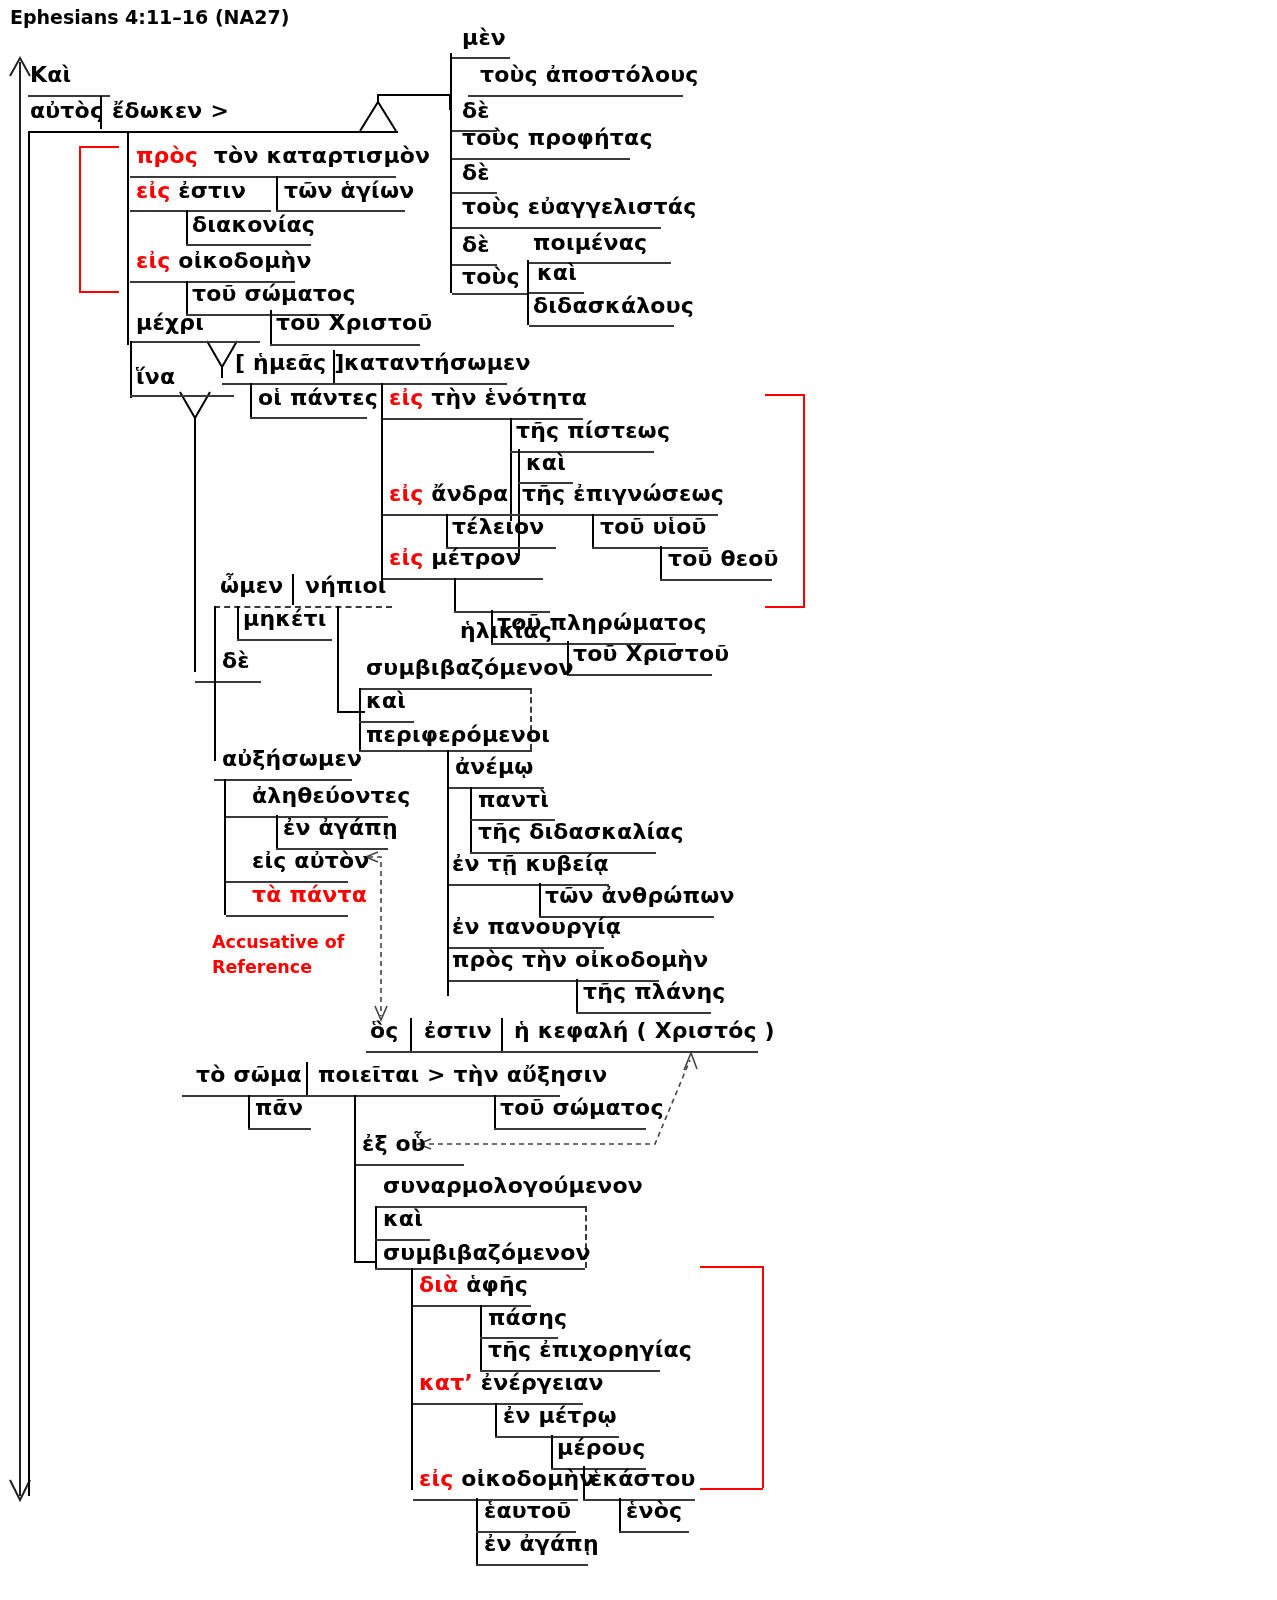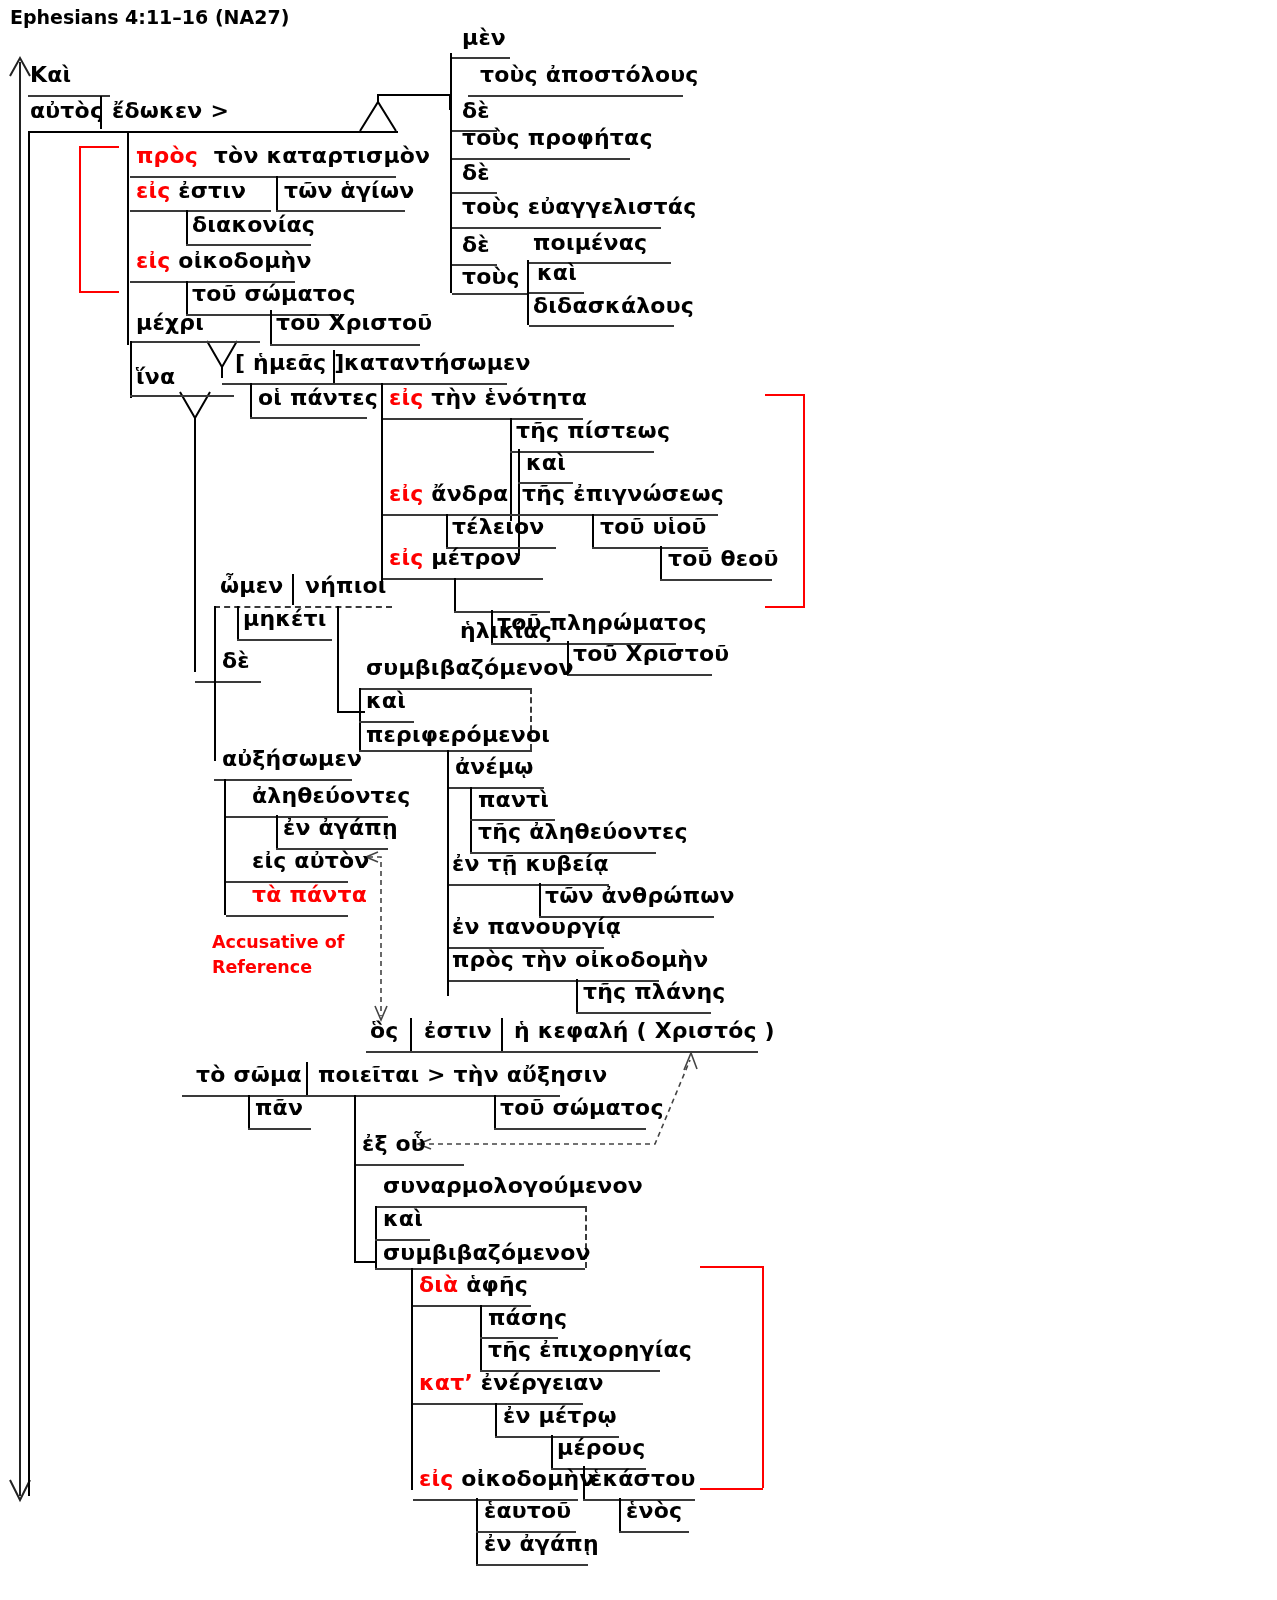--- a/index.html
+++ b/index.html
@@ -247,21 +247,21 @@
 
   <div class="vk" style="left:447px;top:750px;height:246px;"></div>
 
   <div class="t gk" style="left:455px;top:754px;">ἀνέμῳ</div>
   <div class="h" style="left:449px;top:787px;width:95px;"></div>
 
   <div class="t gk" style="left:478px;top:787px;">παντὶ</div>
   <div class="vk" style="left:470px;top:787px;height:66px;"></div>
   <div class="h" style="left:470px;top:819px;width:85px;"></div>
 
-  <div class="t gk" style="left:478px;top:819px;">τῆς ἀληθεύοντες</div>
+  <div class="t gk" style="left:478px;top:819px;">τῆς διδασκαλίας</div>
   <div class="h" style="left:470px;top:852px;width:186px;"></div>
 
   <div class="t gk" style="left:452px;top:851px;">ἐν τῇ κυβείᾳ</div>
   <div class="h" style="left:449px;top:884px;width:160px;"></div>
 
   <div class="t gk" style="left:545px;top:883px;">τῶν ἀνθρώπων</div>
   <div class="vk" style="left:539px;top:883px;height:33px;"></div>
   <div class="h" style="left:539px;top:916px;width:175px;"></div>
 
   <div class="t gk" style="left:452px;top:914px;">ἐν πανουργίᾳ</div>

